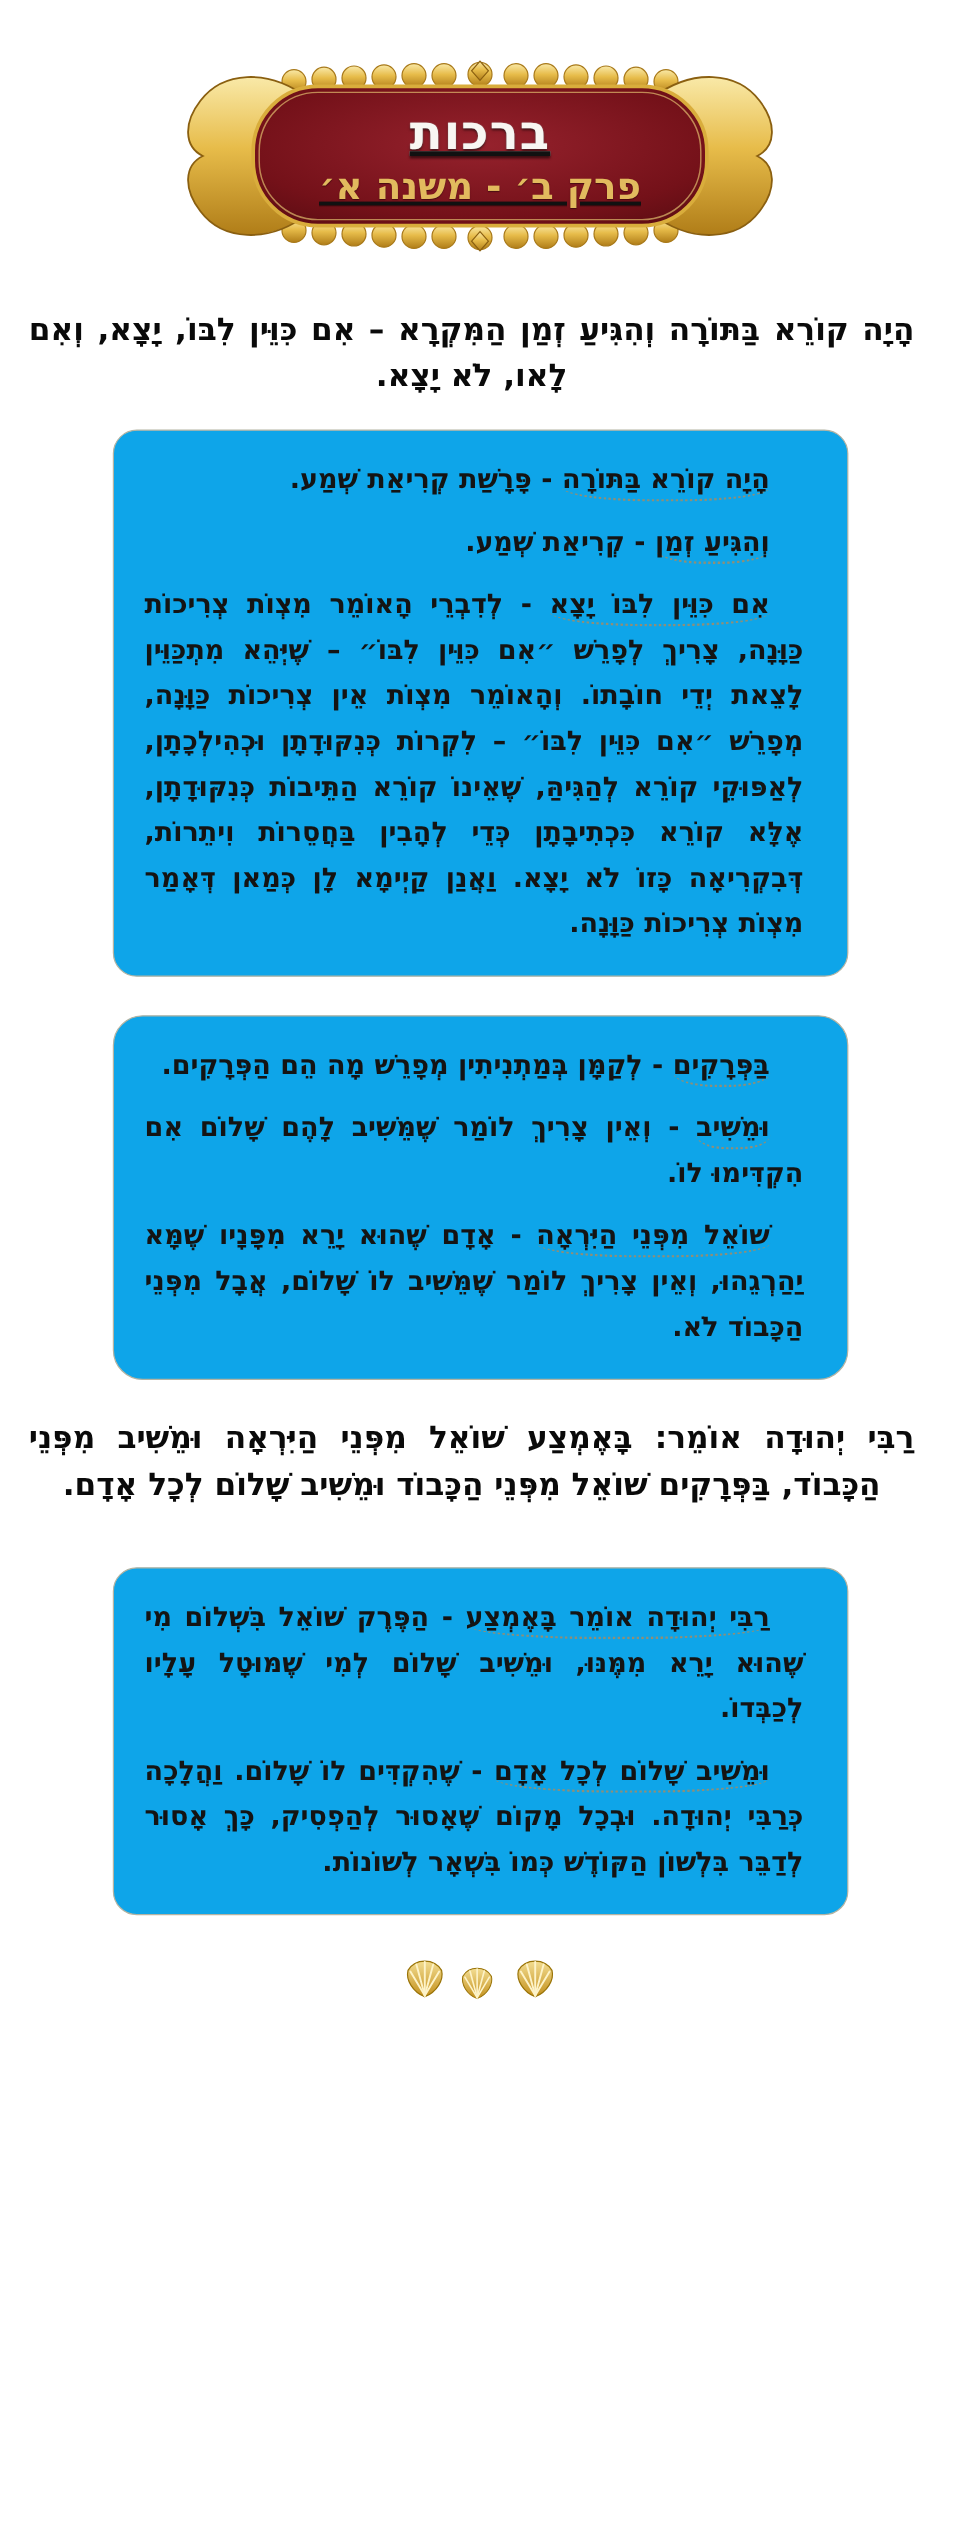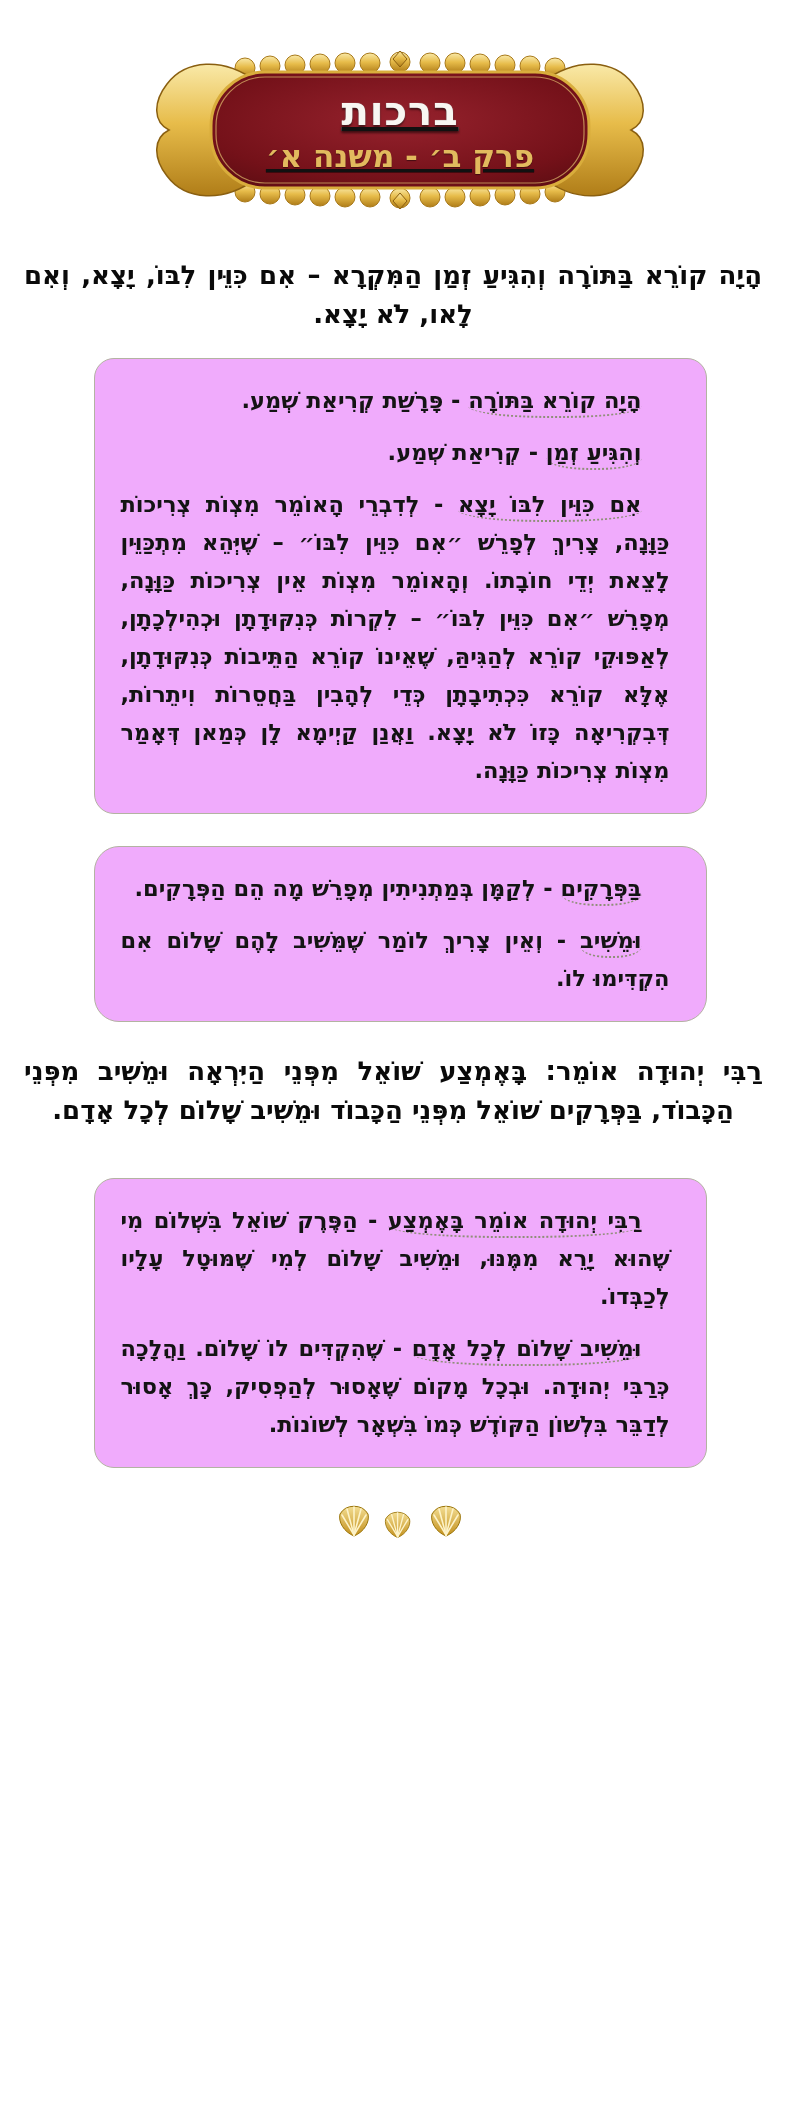--- a/index.html
+++ b/index.html
@@ -47,21 +47,21 @@
   .mishnah-1{margin-top:46px;}
   .mishnah-2{margin-top:36px;}
   .mishnah-3{margin-top:30px;}
 
   
   .box{
     direction:rtl;
     width:613px;
     margin:24px auto 0 auto;
     box-sizing:border-box;
-    background:#f0abfc;
+    background:#0ea5e9;
     border:1px solid #b3b3a2;
     border-radius:20px;
     padding:22px 36px 24px 26px;
   }
   .box-2{margin-top:32px;border-radius:25px;}
   .box-3{margin-top:48px;}
   .box p{
     margin:0 0 14px 0;
     text-align:justify;
     text-indent:28px;
@@ -169,20 +169,24 @@
 
   <div class="box box-2">
     <p>
       <span class="lead">בַּפְּרָקִים</span>
       <span>- לְקַמָּן בְּמַתְנִיתִין מְפָרֵשׁ מָה הֵם הַפְּרָקִים.</span>
     </p>
     <p>
       <span class="lead">וּמֵשִׁיב</span>
       <span>- וְאֵין צָרִיךְ לוֹמַר שֶׁמֵּשִׁיב לָהֶם שָׁלוֹם אִם הִקְדִּימוּ לוֹ.</span>
     </p>
+    <p>
+      <span class="lead">שׁוֹאֵל מִפְּנֵי הַיִּרְאָה</span>
+      <span>- אָדָם שֶׁהוּא יָרֵא מִפָּנָיו שֶׁמָּא יַהַרְגֵהוּ, וְאֵין צָרִיךְ לוֹמַר שֶׁמֵּשִׁיב לוֹ שָׁלוֹם, אֲבָל מִפְּנֵי הַכָּבוֹד לֹא.</span>
+    </p>
   </div>
 
   <div class="mishnah mishnah-3">רַבִּי יְהוּדָה אוֹמֵר: בָּאֶמְצַע שׁוֹאֵל מִפְּנֵי הַיִּרְאָה וּמֵשִׁיב מִפְּנֵי הַכָּבוֹד, בַּפְּרָקִים שׁוֹאֵל מִפְּנֵי הַכָּבוֹד וּמֵשִׁיב שָׁלוֹם לְכָל אָדָם.</div>
 
   <div class="box box-3">
     <p>
       <span class="lead">רַבִּי יְהוּדָה אוֹמֵר בָּאֶמְצַע</span>
       <span>- הַפֶּרֶק שׁוֹאֵל בִּשְׁלוֹם מִי שֶׁהוּא יָרֵא מִמֶּנּוּ, וּמֵשִׁיב שָׁלוֹם לְמִי שֶׁמּוּטָל עָלָיו לְכַבְּדוֹ.</span>
     </p>
     <p>

